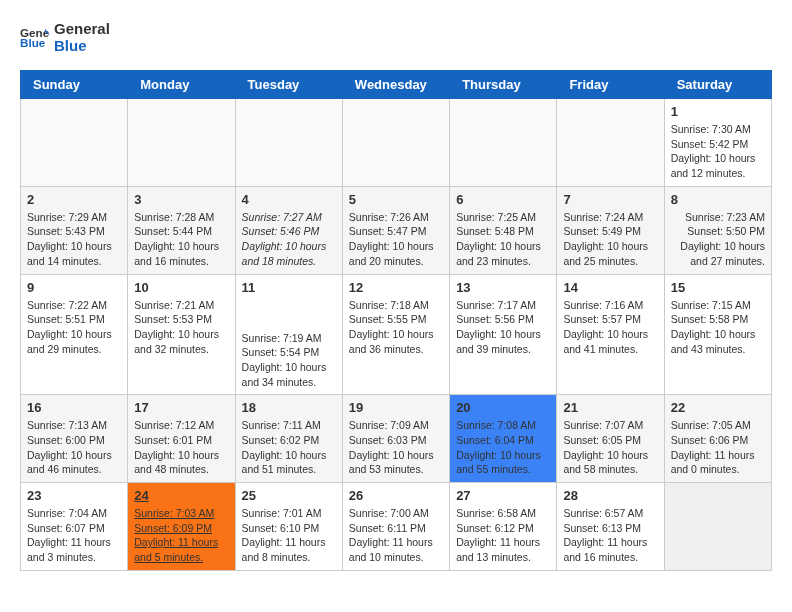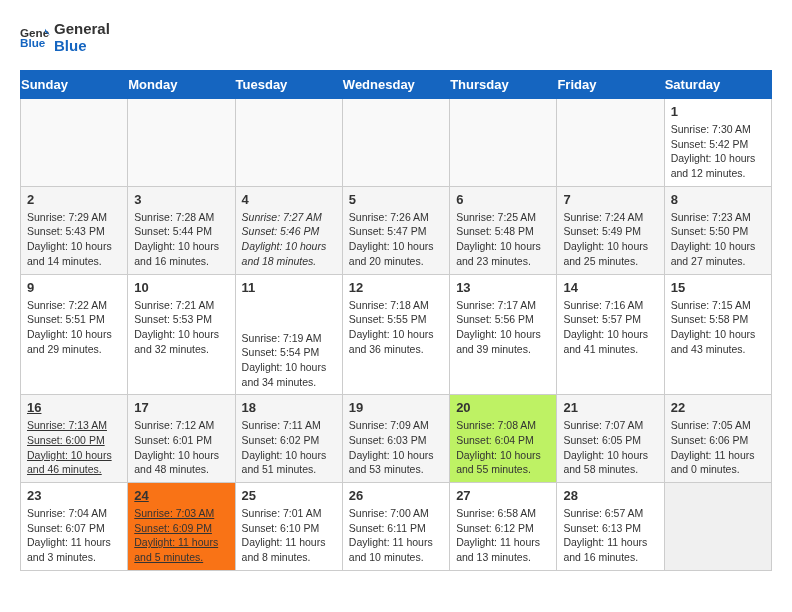--- a/index.html
+++ b/index.html
@@ -39,21 +39,21 @@
     }
     .calendar {
       width: 100%;
       border-collapse: collapse;
       border: 1px solid #ccc;
     }
     .calendar th {
       background: #1565C0;
       color: white;
       font-size: 13px;
-      padding: 6px 0;
+      padding: 6px 12px;
       text-align: left;
       border: 1px solid #1565C0;
     }
     .calendar td {
       width: calc(100% / 7);
       vertical-align: top;
       border: 1px solid #ccc;
       padding: 5px 6px;
       min-height: 80px;
       font-size: 11px;
@@ -168,21 +168,21 @@
         </td>
         <td style="background: rgb(245, 245, 245);">
           <span class="day-number">7</span>
           <div class="day-info" style="white-space: pre-line;">Sunrise: 7:24 AM
 Sunset: 5:49 PM
 Daylight: 10 hours
 and 25 minutes.</div>
         </td>
         <td style="background: rgb(245, 245, 245);">
           <span class="day-number">8</span>
-          <div class="day-info" style="white-space: pre-line;">Sunrise: 7:23 AM
+          <div class="day-info" style="white-space: pre-line; text-align: right;">Sunrise: 7:23 AM
 Sunset: 5:50 PM
 Daylight: 10 hours
 and 27 minutes.</div>
         </td>
       </tr>
       <tr>
         <td style="background: rgb(255, 255, 255);">
           <span class="day-number">9</span>
           <div class="day-info" style="white-space: pre-line;">Sunrise: 7:22 AM
 Sunset: 5:51 PM
@@ -226,21 +226,21 @@
         </td>
         <td style="background: rgb(255, 255, 255);">
           <span class="day-number">15</span>
           <div class="day-info" style="white-space: pre-line;">Sunrise: 7:15 AM
 Sunset: 5:58 PM
 Daylight: 10 hours
 and 43 minutes.</div>
         </td>
       </tr>
       <tr style="background: rgb(245, 245, 245);">
-        <td style="background: rgb(245, 245, 245); text-decoration: underline;">
+        <td style="background: rgb(245, 245, 245);">
           <span class="day-number">16</span>
           <div class="day-info" style="white-space: pre-line;">Sunrise: 7:13 AM
 Sunset: 6:00 PM
 Daylight: 10 hours
 and 46 minutes.</div>
         </td>
         <td style="background: rgb(245, 245, 245);">
           <span class="day-number">17</span>
           <div class="day-info" style="white-space: pre-line;">Sunrise: 7:12 AM
 Sunset: 6:01 PM
@@ -254,21 +254,21 @@
 Daylight: 10 hours
 and 51 minutes.</div>
         </td>
         <td style="background: rgb(245, 245, 245);">
           <span class="day-number">19</span>
           <div class="day-info" style="white-space: pre-line;">Sunrise: 7:09 AM
 Sunset: 6:03 PM
 Daylight: 10 hours
 and 53 minutes.</div>
         </td>
-        <td style="background: #bef264;">
+        <td style="background: #3b82f6;">
           <span class="day-number">20</span>
           <div class="day-info" style="white-space: pre-line;">Sunrise: 7:08 AM
 Sunset: 6:04 PM
 Daylight: 10 hours
 and 55 minutes.</div>
         </td>
         <td style="background: rgb(245, 245, 245);">
           <span class="day-number">21</span>
           <div class="day-info" style="white-space: pre-line;">Sunrise: 7:07 AM
 Sunset: 6:05 PM

